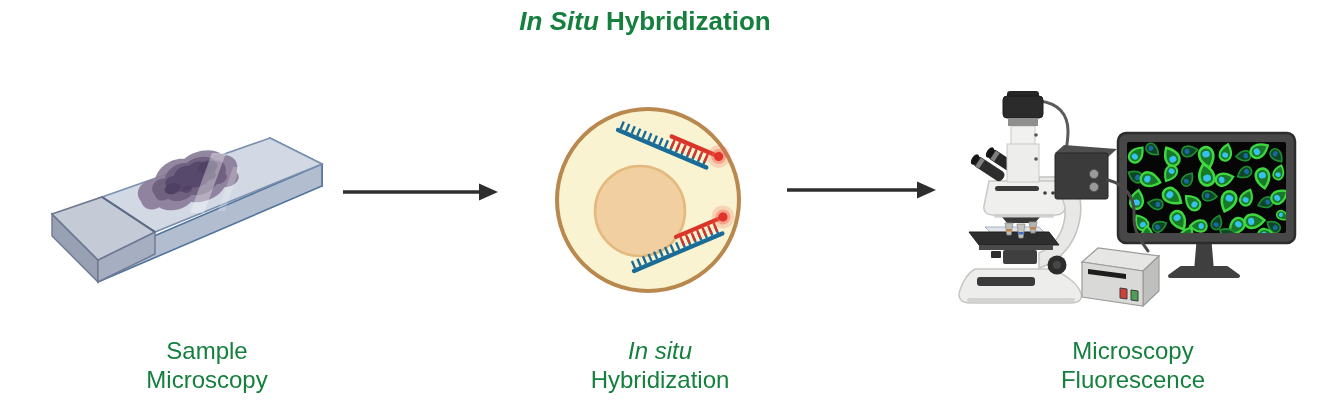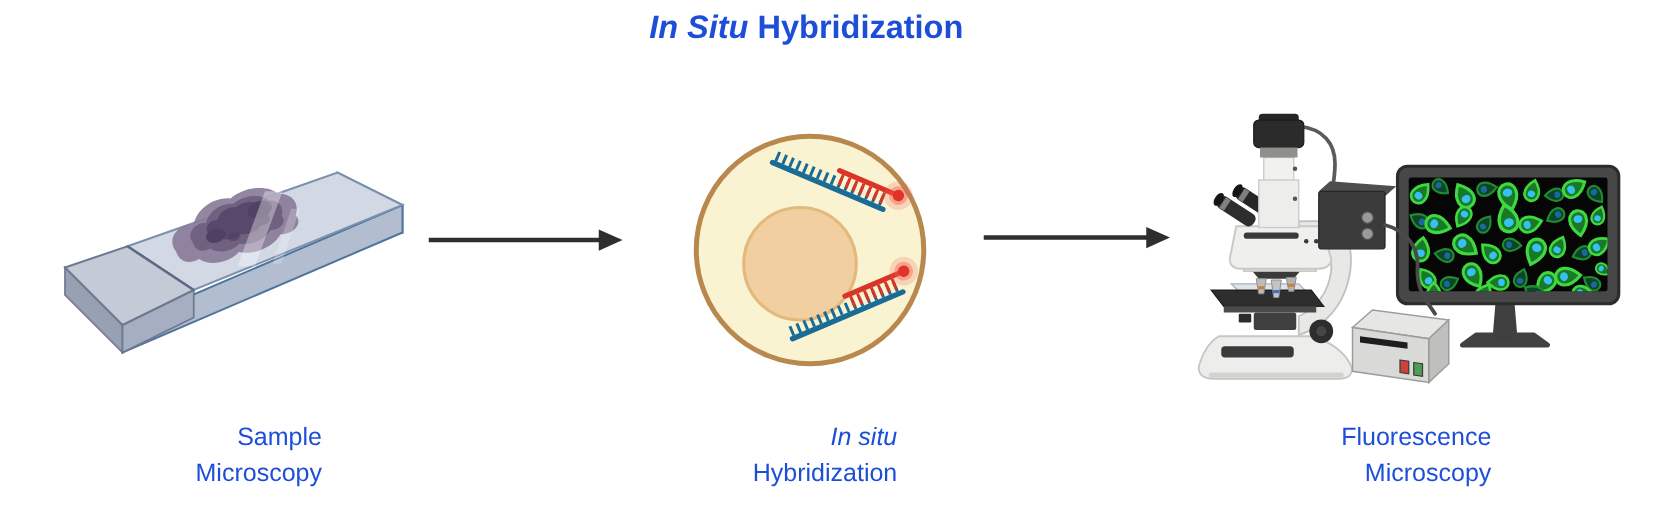--- a/index.html
+++ b/index.html
@@ -1,23 +1,23 @@
 <!DOCTYPE html>
 <html><head>
 <meta charset="utf-8">
 <style>
   html,body{margin:0;padding:0;background:#ffffff;}
   #canvas{position:relative;width:1302px;height:412px;background:#ffffff;overflow:hidden;
-          font-family:"Liberation Sans", sans-serif;color:#1d4ed8;}
+          font-family:"Liberation Sans", sans-serif;color:#15803d;}
   .abs{position:absolute;}
   .title{position:absolute;top:6px;left:645px;transform:translateX(-50%);
          font-size:26px;font-weight:700;white-space:nowrap;}
   .title .ti{font-style:italic;}
   .step-label{position:absolute;top:336px;transform:translateX(-50%);
-              font-size:20px;line-height:29px;text-align:right;white-space:nowrap;}
+              font-size:24px;line-height:29px;text-align:center;white-space:nowrap;}
   .step-label .it{font-style:italic;}
   svg{display:block;}
 </style>
 </head>
 <body>
 
 <div id="canvas">
 
   <div class="title"><span class="ti">In Situ</span><span> Hybridization</span></div>
 
@@ -221,17 +221,17 @@
 
   <div class="step-label" style="left:207px">
     <div>Sample</div>
     <div>Microscopy</div>
   </div>
   <div class="step-label" style="left:660px">
     <div class="it">In situ</div>
     <div>Hybridization</div>
   </div>
   <div class="step-label" style="left:1133px">
+    <div>Microscopy</div>
     <div>Fluorescence</div>
-    <div>Microscopy</div>
   </div>
 
 </div>
 
 </body></html>

